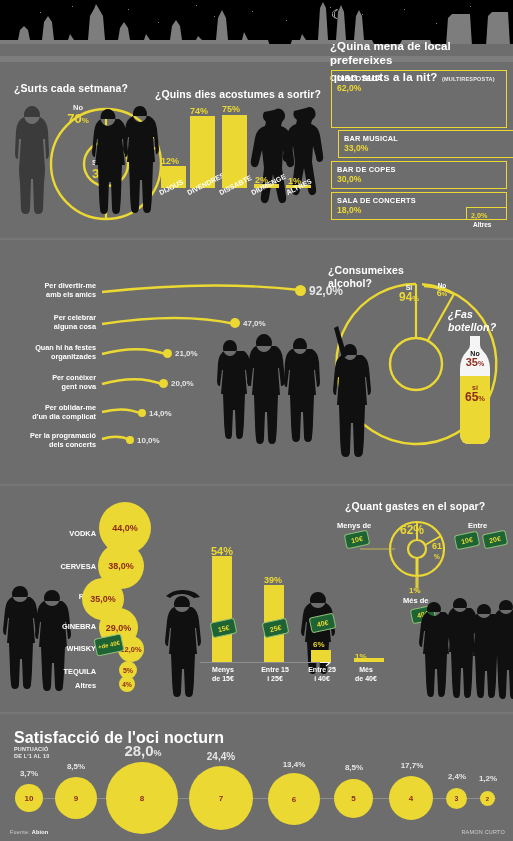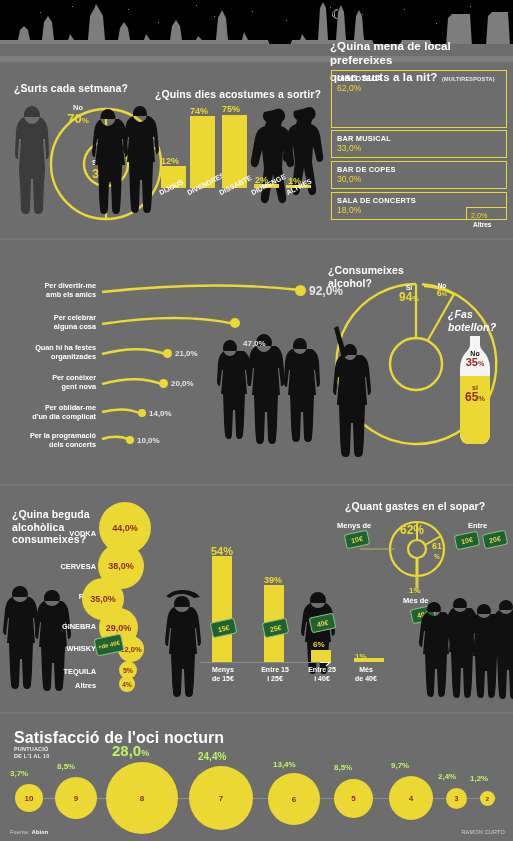--- a/index.html
+++ b/index.html
@@ -28,21 +28,21 @@
 
   
   .bar{position:absolute;background:#ecd832;}
   .barlabel{position:absolute;font-size:7px;font-weight:bold;color:#fff;white-space:nowrap;
             transform-origin:left top;}
   .barpct{position:absolute;font-size:9px;font-weight:bold;color:#ecd832;white-space:nowrap;}
 
   
   .lbox{position:absolute;border:1.6px solid #ecd832;box-sizing:border-box;}
   .lbox .nm{position:absolute;left:5px;top:3px;font-size:7.4px;font-weight:bold;color:#ffffff;letter-spacing:.2px;white-space:nowrap;}
-  .lbox .pc{position:absolute;left:5px;top:12px;font-size:8.6px;font-weight:normal;color:#ecd832;white-space:nowrap;}
+  .lbox .pc{position:absolute;left:5px;top:12px;font-size:8.6px;font-weight:bold;color:#ecd832;white-space:nowrap;}
   .lbox.small .pc{left:4px;top:3px;font-size:7.2px;}
 
   
   .rlabel{position:absolute;text-align:right;font-size:7.3px;font-weight:bold;color:#fff;line-height:8.6px;white-space:nowrap;}
   .rval{position:absolute;font-size:8px;font-weight:bold;color:#e5e5e5;white-space:nowrap;}
   .rval.lg{font-size:12px;}
   .dot{position:absolute;border-radius:50%;background:#ecd832;}
 
   
   .bub{position:absolute;border-radius:50%;background:#ecd832;display:flex;align-items:center;justify-content:center;}
@@ -50,21 +50,21 @@
   .blabel{position:absolute;font-size:7.4px;font-weight:bold;color:#fff;text-align:right;white-space:nowrap;}
 
   
   .chip{position:absolute;background:#1d6334;border:1px solid #8fbf7a;border-radius:3px;
         display:flex;align-items:center;justify-content:center;color:#ecd832;
         font-size:7px;font-weight:bold;}
 
   
   .sbub{position:absolute;border-radius:50%;background:#ecd832;display:flex;align-items:center;justify-content:center;}
   .sbub span{font-size:8px;font-weight:bold;color:#8d2b1a;}
-  .spct{position:absolute;font-size:8px;font-weight:bold;color:#bef264;white-space:nowrap;text-align:left;}
+  .spct{position:absolute;font-size:8px;font-weight:bold;color:#e5e5e5;white-space:nowrap;text-align:center;}
   .spct.big{font-size:15px;}
   .axisline{position:absolute;height:1px;background:#8e8e8e;}
 
   .foot{position:absolute;font-size:5.5px;color:#cfcfcf;letter-spacing:.2px;}
   .foot b{color:#fff;}
 
   svg{display:block;overflow:visible;}
 </style>
 </head>
 <body>
@@ -182,21 +182,21 @@
   <div class="abs" style="left:330px;top:40px;width:180px;">
     <div class="qtitle big">¿Quina mena de local prefereixes</div>
     <span class="qtitle big">quan surts a la nit?</span>
     <span class="small-caps">(MULTIRESPOSTA)</span>
   </div>
 
   <div class="lbox" style="left:331px;top:70px;width:176px;height:58px;">
     <div class="nm">DISCOTECA</div>
     <div class="pc">62,0%</div>
   </div>
-  <div class="lbox" style="left:331px;top:130px;width:176px;height:28px;text-align:center;">
+  <div class="lbox" style="left:338px;top:130px;width:176px;height:28px;text-align:center;">
     <div class="nm">BAR MUSICAL</div>
     <div class="pc">33,0%</div>
   </div>
   <div class="lbox" style="left:331px;top:161px;width:176px;height:28px;">
     <div class="nm">BAR DE COPES</div>
     <div class="pc">30,0%</div>
   </div>
   <div class="lbox" style="left:331px;top:192px;width:176px;height:28px;">
     <div class="nm">SALA DE CONCERTS</div>
     <div class="pc">18,0%</div>
@@ -234,21 +234,21 @@
       <div>amb els amics</div>
     </div>
     <div class="dot" style="left:295px;top:285px;width:11px;height:11px;"></div>
     <div class="rval lg" style="left:309px;top:284px;">92,0%</div>
 
     <div class="rlabel" style="left:10px;top:314px;width:86px;">
       <div>Per celebrar</div>
       <div>alguna cosa</div>
     </div>
     <div class="dot" style="left:230px;top:318px;width:10px;height:10px;"></div>
-    <div class="rval" style="left:243px;top:319px;margin-top:20px;">47,0%</div>
+    <div class="rval" style="left:243px;top:319px;">47,0%</div>
 
     <div class="rlabel" style="left:10px;top:344px;width:86px;">
       <div>Quan hi ha festes</div>
       <div>organitzades</div>
     </div>
     <div class="dot" style="left:163px;top:349px;width:9px;height:9px;"></div>
     <div class="rval" style="left:175px;top:349px;">21,0%</div>
 
     <div class="rlabel" style="left:10px;top:374px;width:86px;">
       <div>Per conèixer</div>
@@ -322,25 +322,20 @@
       <span>94</span><span style="font-size:7.5px;">%</span>
     </div>
   </div>
   <div class="abs" style="left:428px;top:282px;width:28px;text-align:center;">
     <div style="font-size:6.5px;font-weight:bold;color:#fff;">No</div>
     <div class="yel" style="font-size:9px;font-weight:bold;line-height:9px;">
       <span>6</span><span style="font-size:6px;">%</span>
     </div>
   </div>
 
-  <div class="abs" style="left:12px;top:508px;">
-    <div class="qtitle">¿Quina beguda</div>
-    <div class="qtitle">alcohòlica</div>
-    <div class="qtitle">consumeixes?</div>
-  </div>
 
   <svg class="abs" style="left:4px;top:578px;" width="74" height="118" viewBox="0 0 74 118">
     <path fill="#101010" d="M16,8 a8,8 0 1,1 -0.1,0 Z M8,19 q-6,3 -7,13 l-2,20 q0,5 3,5 l2,-17 l1,0 l-2,25 l2,0
       l1,26 q0,5 1,15 q0,5 4,5 q4,0 4,-5 l1,-25 l2,0 l1,25 q0,5 4,5 q4,0 4,-5 q1,-10 1,-15 l1,-26 l2,0 l-2,-25 l1,0
       l2,17 q3,0 3,-5 l-2,-20 q-1,-10 -7,-13 Z"></path>
     <path fill="#101010" d="M48,12 a8,8 0 1,1 -0.1,0 Z M40,23 q-6,3 -7,13 l-2,20 q0,5 3,5 l2,-17 l1,0 l-2,25 l2,0
       l1,24 q0,5 1,15 q0,5 4,5 q4,0 4,-5 l1,-23 l2,0 l1,23 q0,5 4,5 q4,0 4,-5 q1,-10 1,-15 l1,-24 l2,0 l-2,-25 l1,0
       l2,17 q3,0 3,-5 l-2,-20 q-1,-10 -7,-13 Z"></path>
   </svg>
 
@@ -531,21 +526,21 @@
     <div class="spct" style="left:273px;top:760px;width:42px;">13,4%</div>
 
     <div class="sbub" style="left:334px;top:779px;width:39px;height:39px;">
       <span>5</span>
       </div>
     <div class="spct" style="left:334px;top:763px;width:40px;">8,5%</div>
 
     <div class="sbub" style="left:389px;top:776px;width:44px;height:44px;">
       <span>4</span>
       </div>
-    <div class="spct" style="left:391px;top:761px;width:42px;">9,7%</div>
+    <div class="spct" style="left:391px;top:761px;width:42px;">17,7%</div>
 
     <div class="sbub" style="left:446px;top:788px;width:21px;height:21px;">
       <span style="font-size:7px;">3</span>
       </div>
     <div class="spct" style="left:438px;top:772px;width:38px;">2,4%</div>
 
     <div class="sbub" style="left:480px;top:791px;width:15px;height:15px;">
       <span style="font-size:6px;">2</span>
       </div>
     <div class="spct" style="left:470px;top:774px;width:36px;">1,2%</div>

